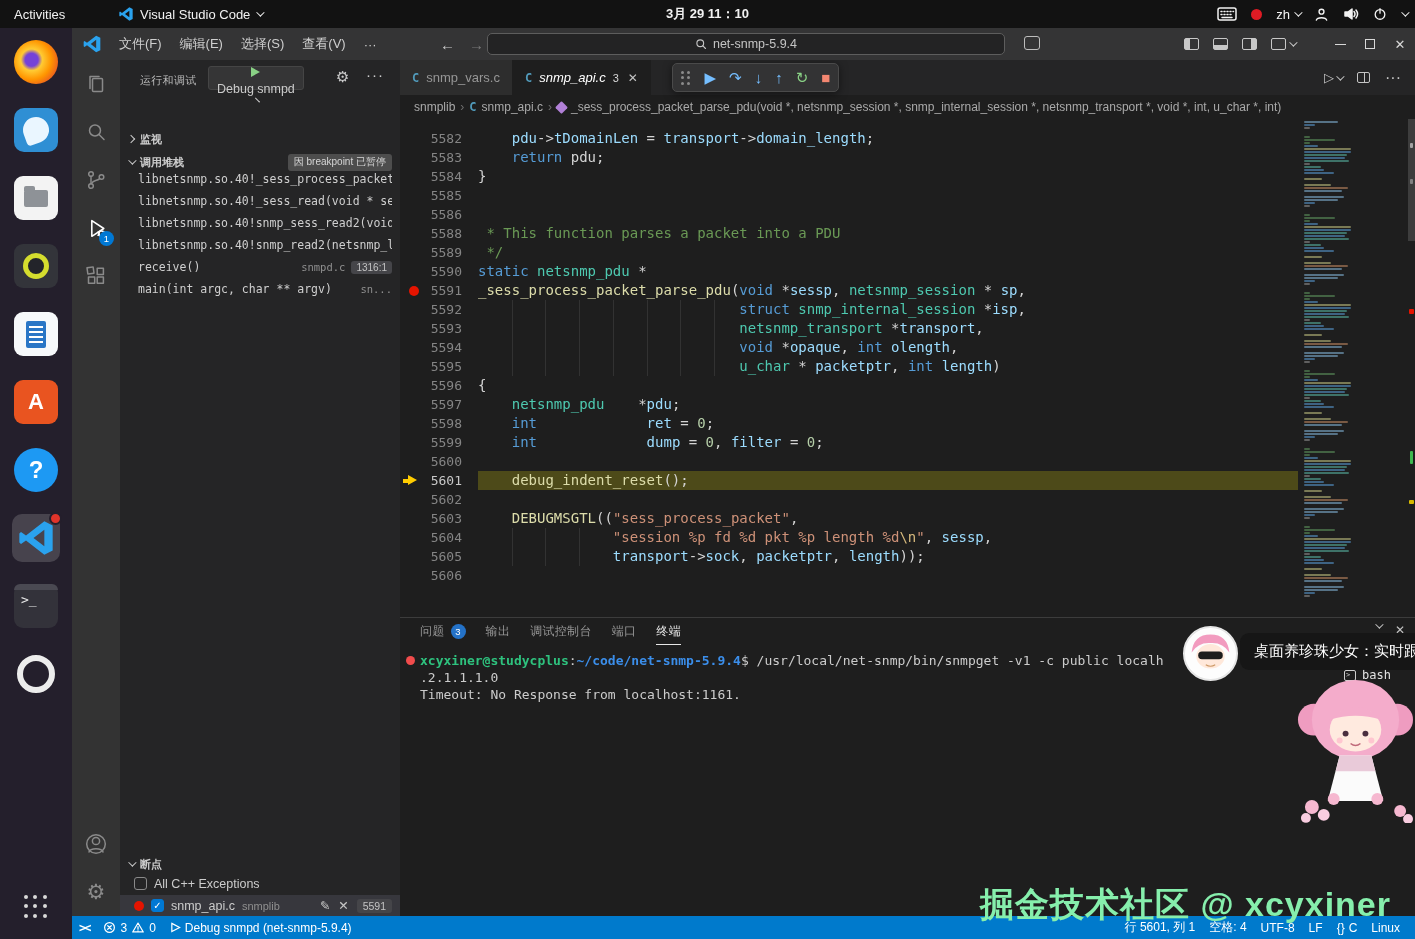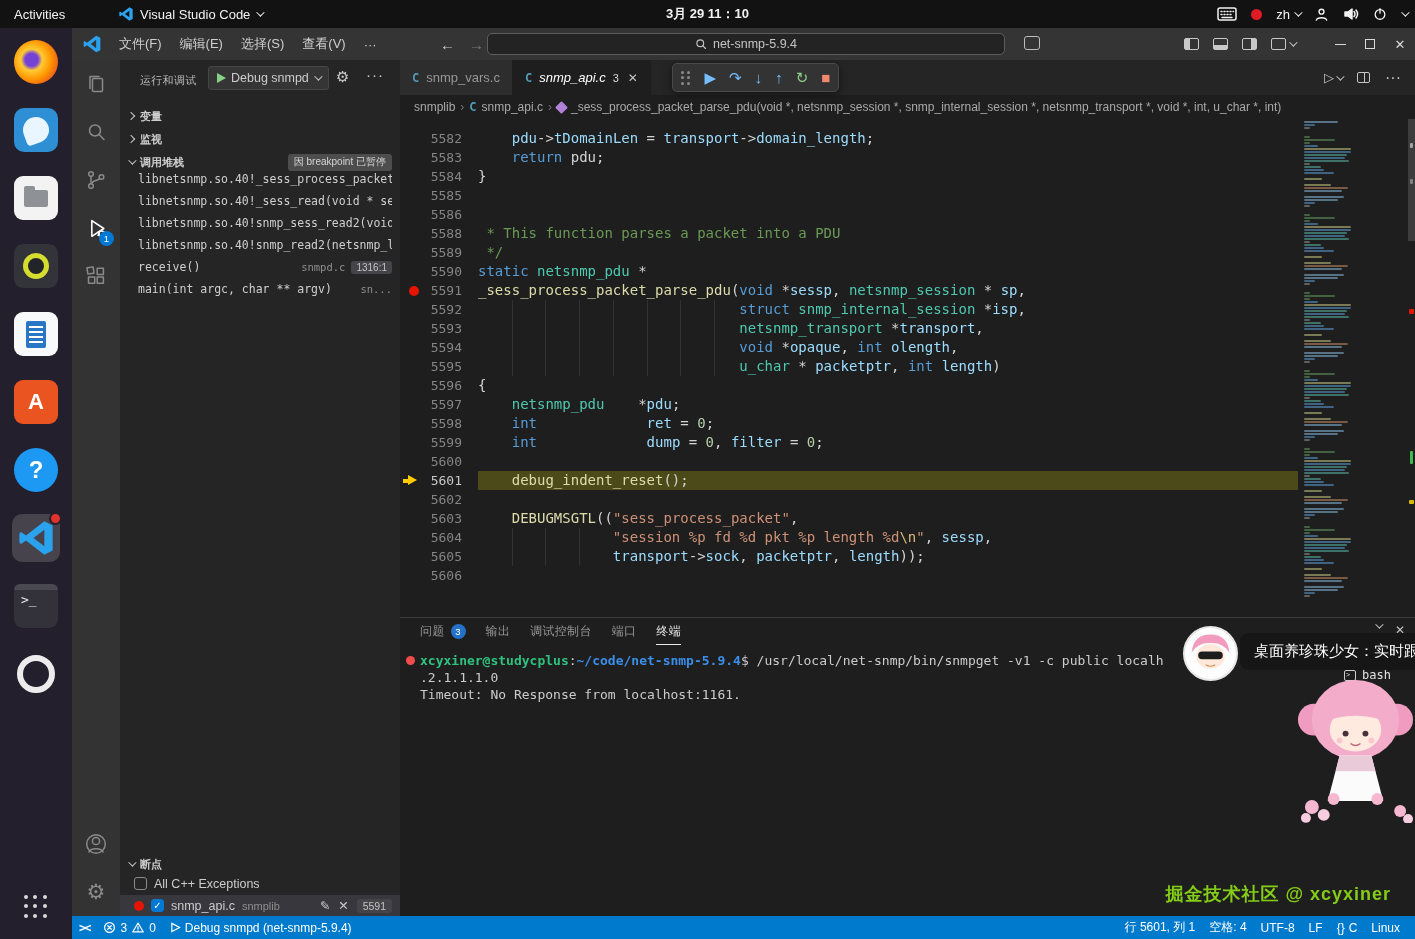--- a/index.html
+++ b/index.html
@@ -76,21 +76,21 @@
   .act-item{ width:48px; height:48px; display:flex; align-items:center; justify-content:center; color:#8a8a8a; position:relative; }
   .act-item.active{ color:#ffffff; }
   .act-badge{ position:absolute; right:6px; bottom:6px; min-width:15px; height:15px; border-radius:8px; background:#0078d4;
               color:#fff; font-size:9.5px; display:flex; align-items:center; justify-content:center; padding:0 3px; }
   #act-bottom{ position:absolute; left:0; bottom:0; }
 
   
   #sidebar{ position:absolute; left:48px; top:32px; width:280px; height:856px; background:#252526; font-size:12.5px; overflow:hidden; }
   .sb-title{ position:absolute; left:20px; top:13px; font-size:11px; color:#bbbbbb; letter-spacing:.3px; }
   .dbg-config{ position:absolute; left:88px; top:6px; height:24px; background:#353536; border:1px solid #454545; border-radius:3px;
-               display:flex; align-items:center; gap:5px; padding:0 8px; }
+               display:flex; align-items:center; gap:5px; padding:0 8px;flex-direction:column; }
   .play-green{ width:0; height:0; border-left:9px solid #89d185; border-top:5.5px solid transparent; border-bottom:5.5px solid transparent; }
   .sb-gear{ position:absolute; left:216px; top:8px; font-size:15px; color:#cccccc; }
   .sb-more{ position:absolute; left:246px; top:6px; font-size:15px; color:#cccccc; letter-spacing:1px; }
   .sec-head{ position:absolute; left:0; width:280px; height:22px; display:flex; align-items:center; gap:6px; padding-left:8px;
              font-size:11px; font-weight:bold; color:#cccccc; background:#252526; }
   .paused-pill{ margin-left:auto; margin-right:8px; background:#4d4d4d; color:#d6d6d6; font-weight:normal;
                 font-size:10px; padding:1.5px 6px; border-radius:3px; }
   #stacklist{ position:absolute; left:0; top:108px; width:280px; }
   .frame{ height:22px; display:flex; align-items:center; padding:0 8px 0 18px;
           font-family:"DejaVu Sans Mono",monospace; font-size:11.5px; color:#cfcfcf; white-space:nowrap; overflow:hidden; }
@@ -182,21 +182,21 @@
   .sb-item{ display:flex; align-items:center; gap:4px; padding:0 7px; height:23px; white-space:nowrap; }
   .sb-left{ display:flex; } .sb-right{ margin-left:auto; display:flex; padding-right:8px; }
   .remote-ic{ font-family:"DejaVu Sans Mono",monospace; font-weight:bold; letter-spacing:-2px; }
 
   
   #pet{ position:absolute; left:1183px; top:626px; display:flex; align-items:flex-start; z-index:60; }
   #pet-avatar{ width:55px; height:55px; border-radius:50%; background:#fff; border:2px solid #e6e6e6; overflow:hidden; flex:0 0 auto; }
   #pet-bubble{ margin-left:2px; margin-top:7px; background:rgba(22,22,22,.93); border-radius:9px; padding:9px 14px;
                color:#fff; font-size:15px; white-space:nowrap; }
   #anime{ position:absolute; left:1296px; top:668px; width:119px; height:155px; z-index:59; }
-  #watermark{ position:absolute; right:24px; top:882px; font-size:18px; font-weight:bold; color:#84cc16; z-index:50; letter-spacing:1px; }
+  #watermark{ position:absolute; right:24px; top:882px; font-size:34px; font-weight:bold; color:#86efac; z-index:50; letter-spacing:1px; }
 </style>
 </head>
 <body>
 
 <div id="root">
 
   <header id="topbar">
     <div class="tb-activities">Activities</div>
     <div class="tb-app">
       <svg class="vsc-logo" style="width:16px;height:16px" viewBox="0 0 24 24">
@@ -409,24 +409,20 @@
     <div id="sidebar">
       <div class="sb-title">运行和调试</div>
       <div class="dbg-config">
         <span class="play-green"></span>
         <span>Debug snmpd</span>
         <span class="chev"></span>
       </div>
       <span class="sb-gear">⚙</span>
       <span class="sb-more">···</span>
 
-      <div class="sec-head" style="top:45px">
-        <span class="chev r"></span>
-        <span>变量</span>
-      </div>
       <div class="sec-head" style="top:68px">
         <span class="chev r"></span>
         <span>监视</span>
       </div>
       <div class="sec-head" style="top:91px">
         <span class="chev"></span>
         <span>调用堆栈</span>
         <span class="paused-pill">因 breakpoint 已暂停</span>
       </div>
       <div id="stacklist">

